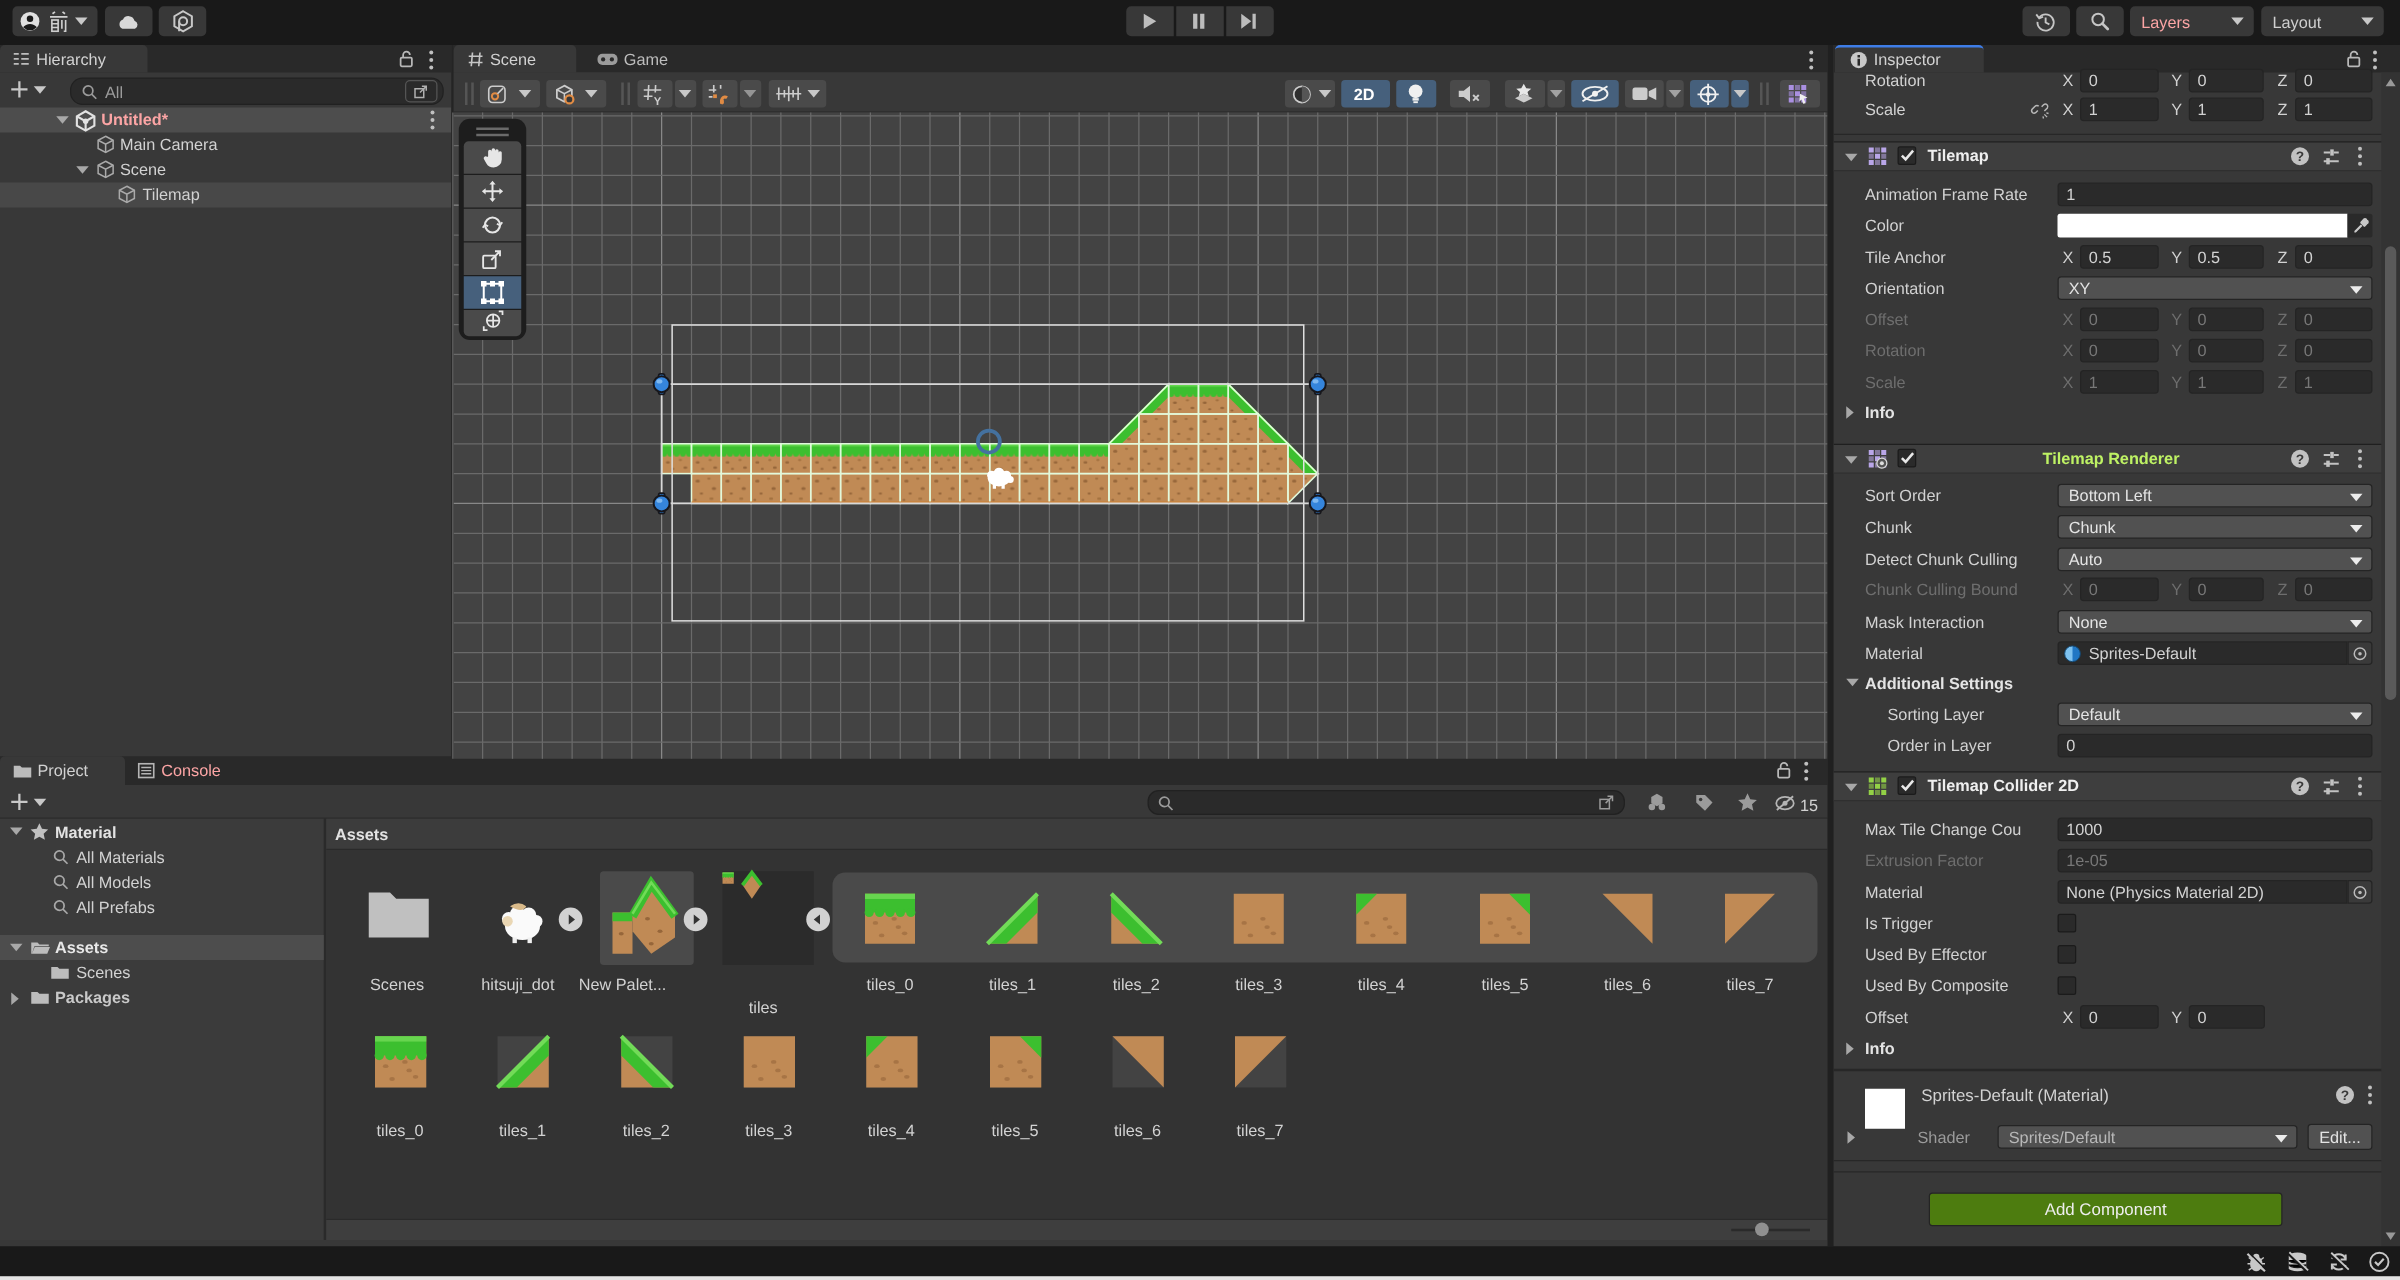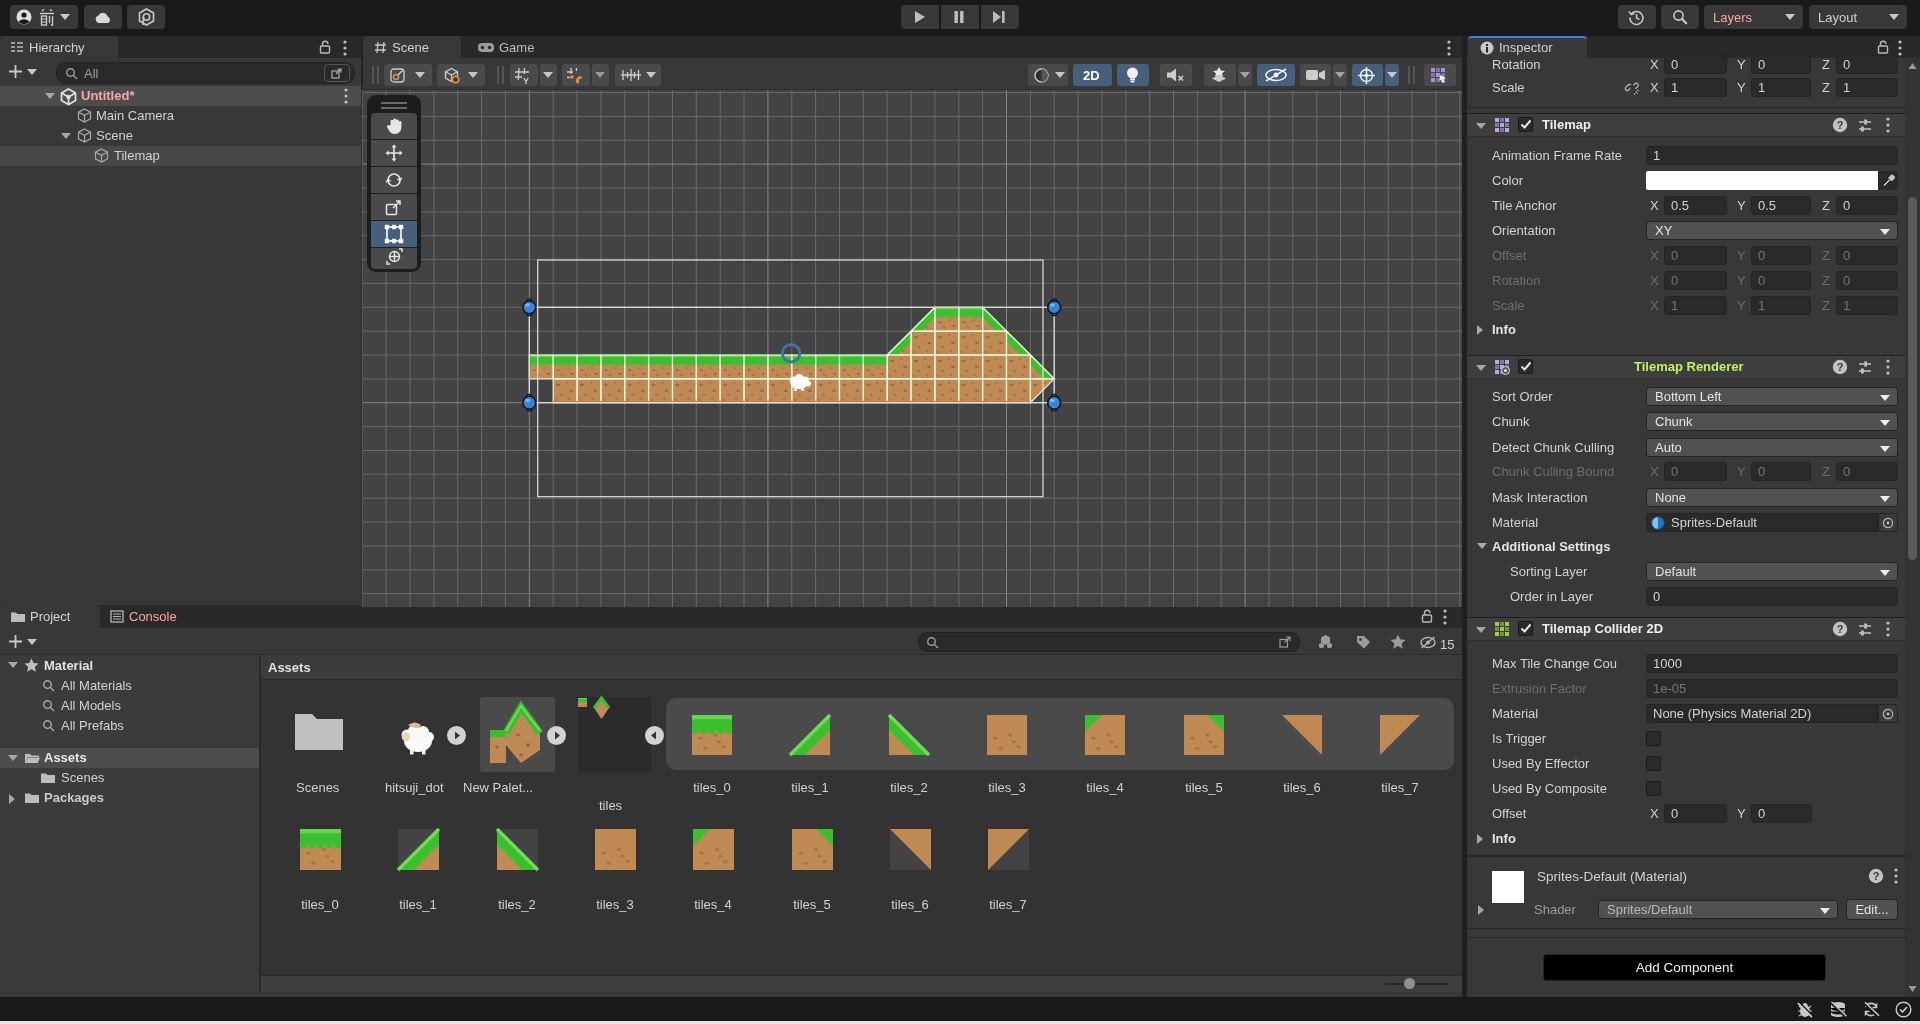--- a/index.html
+++ b/index.html
@@ -1113,21 +1113,21 @@
     <circle cx="2" cy="2" r="1.6" fill="#c0c0c0"></circle>
     <circle cx="2" cy="8" r="1.6" fill="#c0c0c0"></circle>
     <circle cx="2" cy="14" r="1.6" fill="#c0c0c0"></circle>
   </svg>
 <div class="fold closed" style="left:1478px;top:905px"></div>
 <div class="txt dim" style="left:1534px;top:900px">Shader</div>
 <div class="dd" style="left:1598px;top:900px;width:240px;color:#b8b8b8">Sprites/Default</div>
 <div class="abs" style="left:1846px;top:899px;width:52px;height:21px;background:#515151;border:1px solid #242424;border-radius:3px;color:#e4e4e4;font-size:13px;line-height:19px;text-align:center">Edit...</div>
 <div class="abs" style="left:1467px;top:928px;width:453px;height:1px;background:#272727"></div>
 <div class="abs" style="left:1467px;top:937px;width:453px;height:1px;background:#272727"></div>
-<div class="abs" style="left:1543px;top:954px;width:283px;height:27px;background:#000000;border:1px solid #242424;border-radius:3px;color:#eee;font-size:13.5px;line-height:25px;text-align:center">Add Component</div>
+<div class="abs" style="left:1543px;top:954px;width:283px;height:27px;background:#4d7c0f;border:1px solid #242424;border-radius:3px;color:#eee;font-size:13.5px;line-height:25px;text-align:center">Add Component</div>
 <div class="abs" style="left:1905px;top:58px;width:15px;height:939px;background:#333"></div>
 <div class="abs" style="left:1908px;top:197px;width:9px;height:363px;background:#5a5a5a;border-radius:5px"></div>
 <svg class="abs" style="left:1908px;top:62px" width="9" height="8" viewBox="0 0 9 8">
     <path d="M4.5 1 L8.5 7 L0.5 7 Z" fill="#999"></path>
   </svg>
 <svg class="abs" style="left:1908px;top:985px" width="9" height="8" viewBox="0 0 9 8">
     <path d="M4.5 7 L8.5 1 L0.5 1 Z" fill="#999"></path>
   </svg>
 <div class="abs" style="left:0;top:997px;width:1920px;height:24px;background:#191919"></div>
 <div class="abs" style="left:0;top:1021px;width:1920px;height:3px;background:#e4e4e4"></div>

